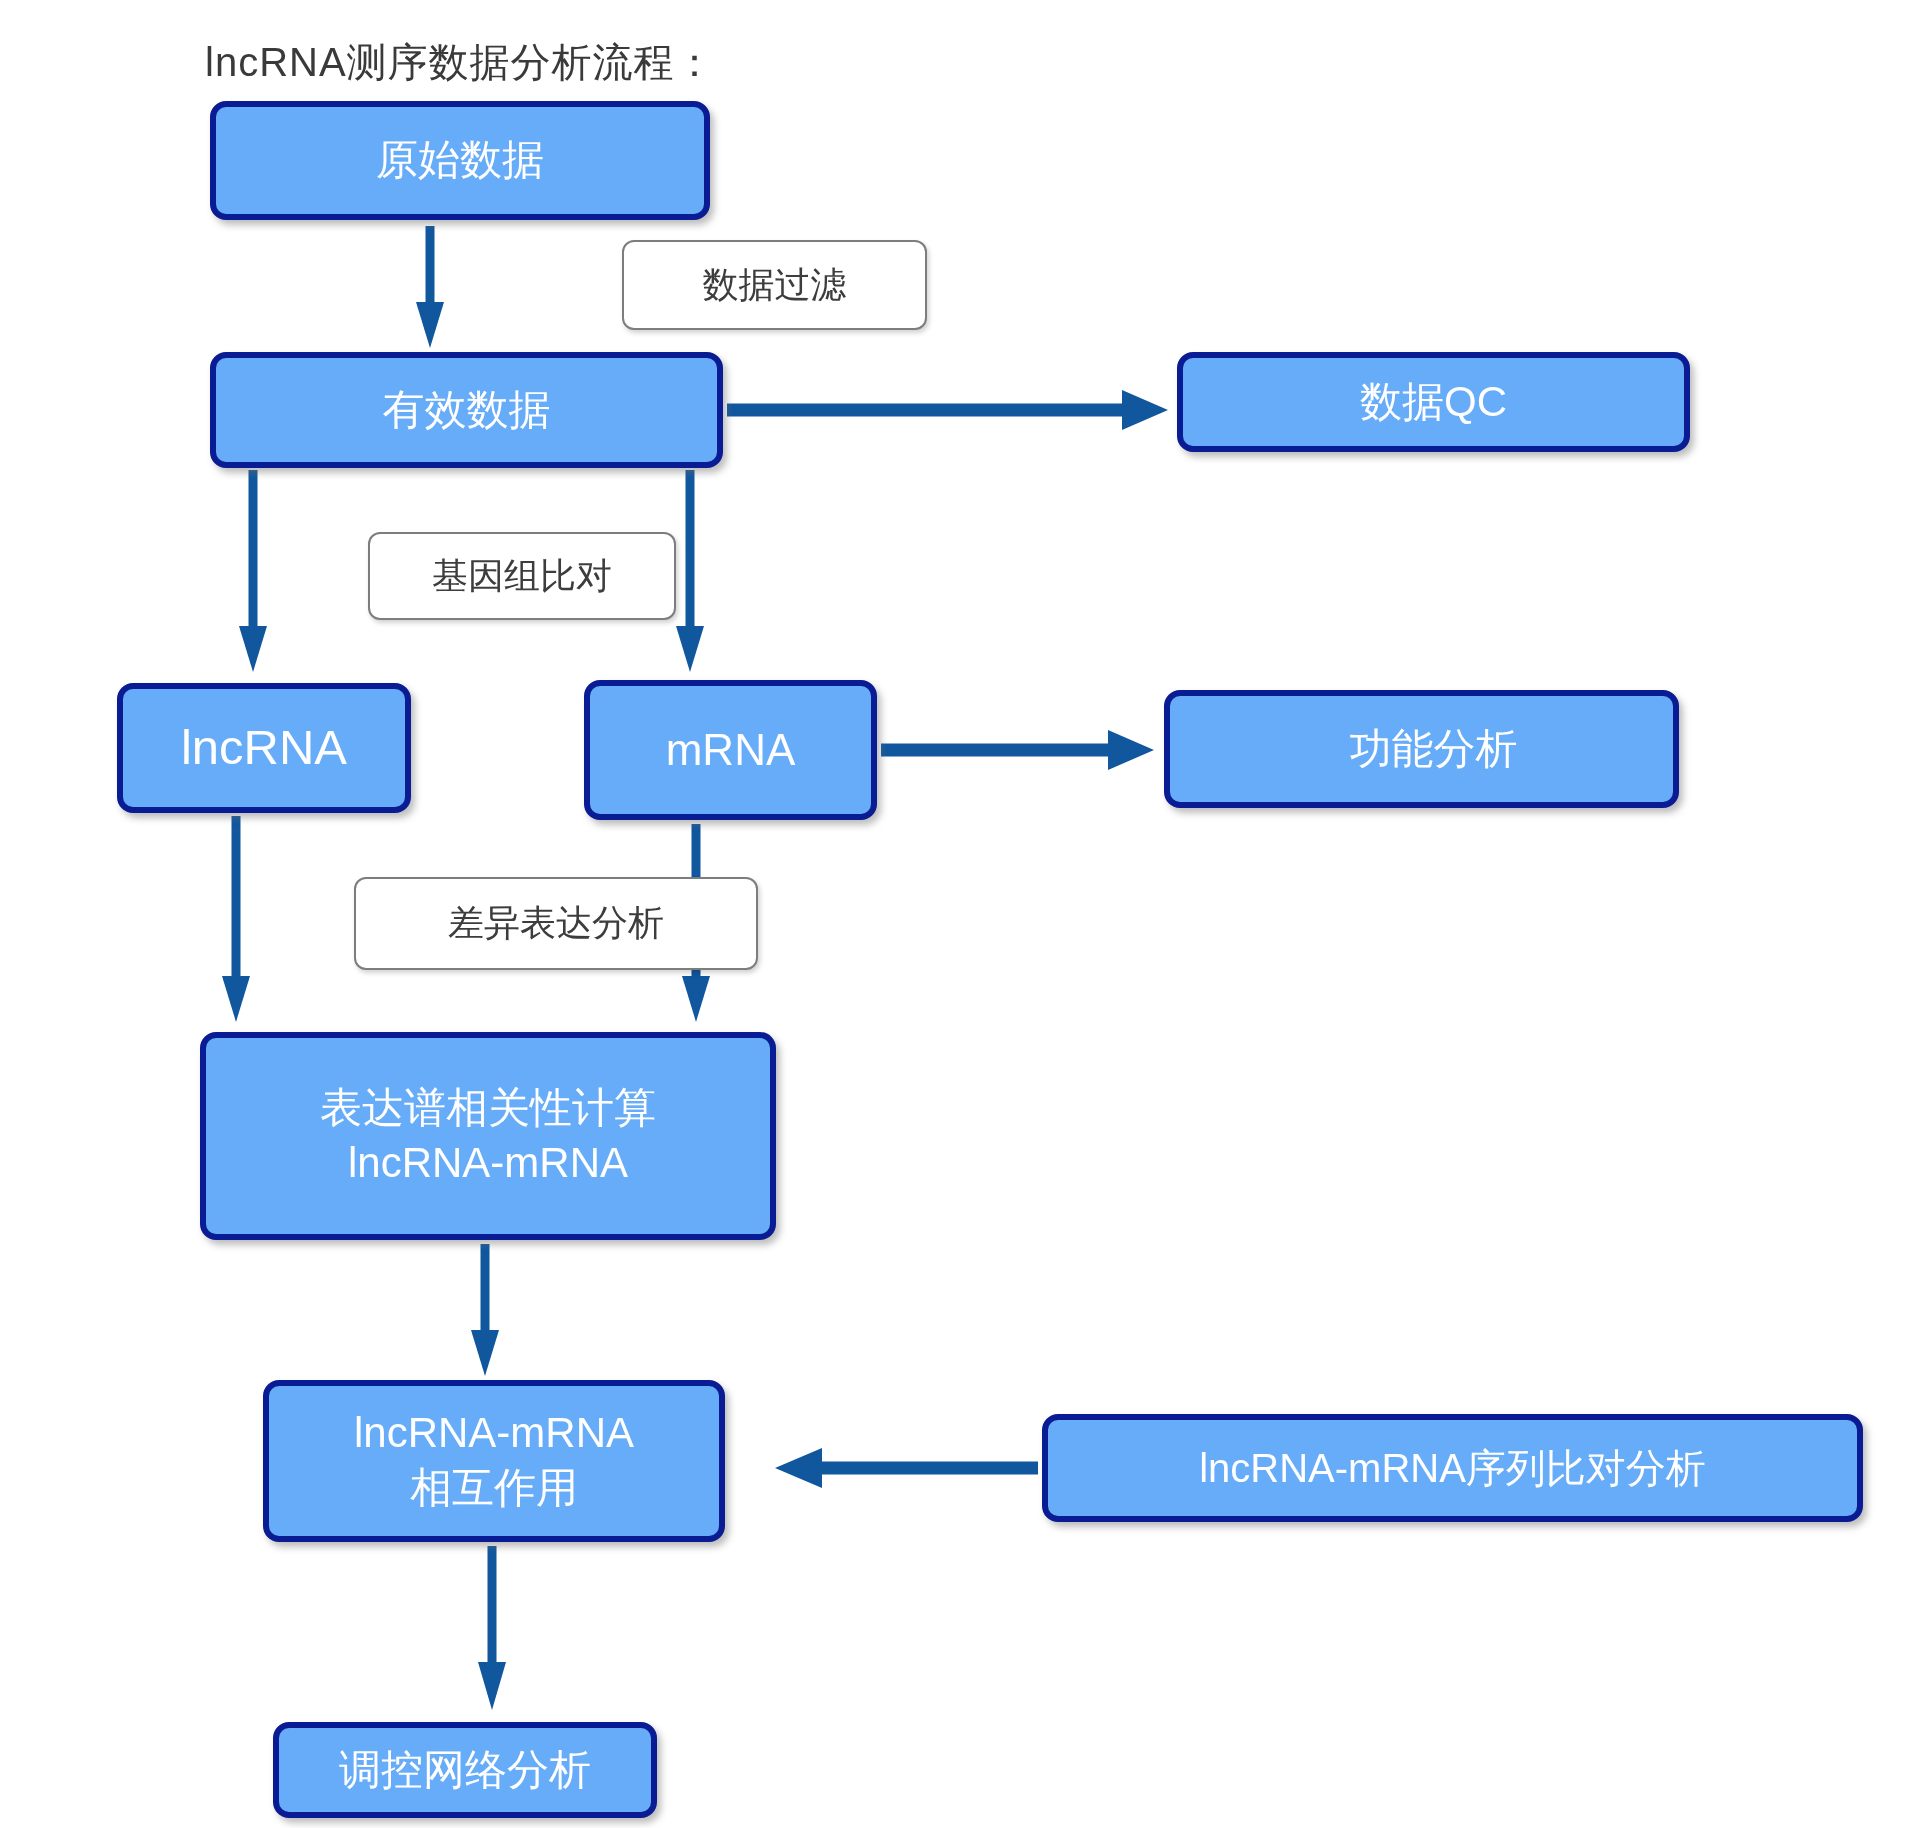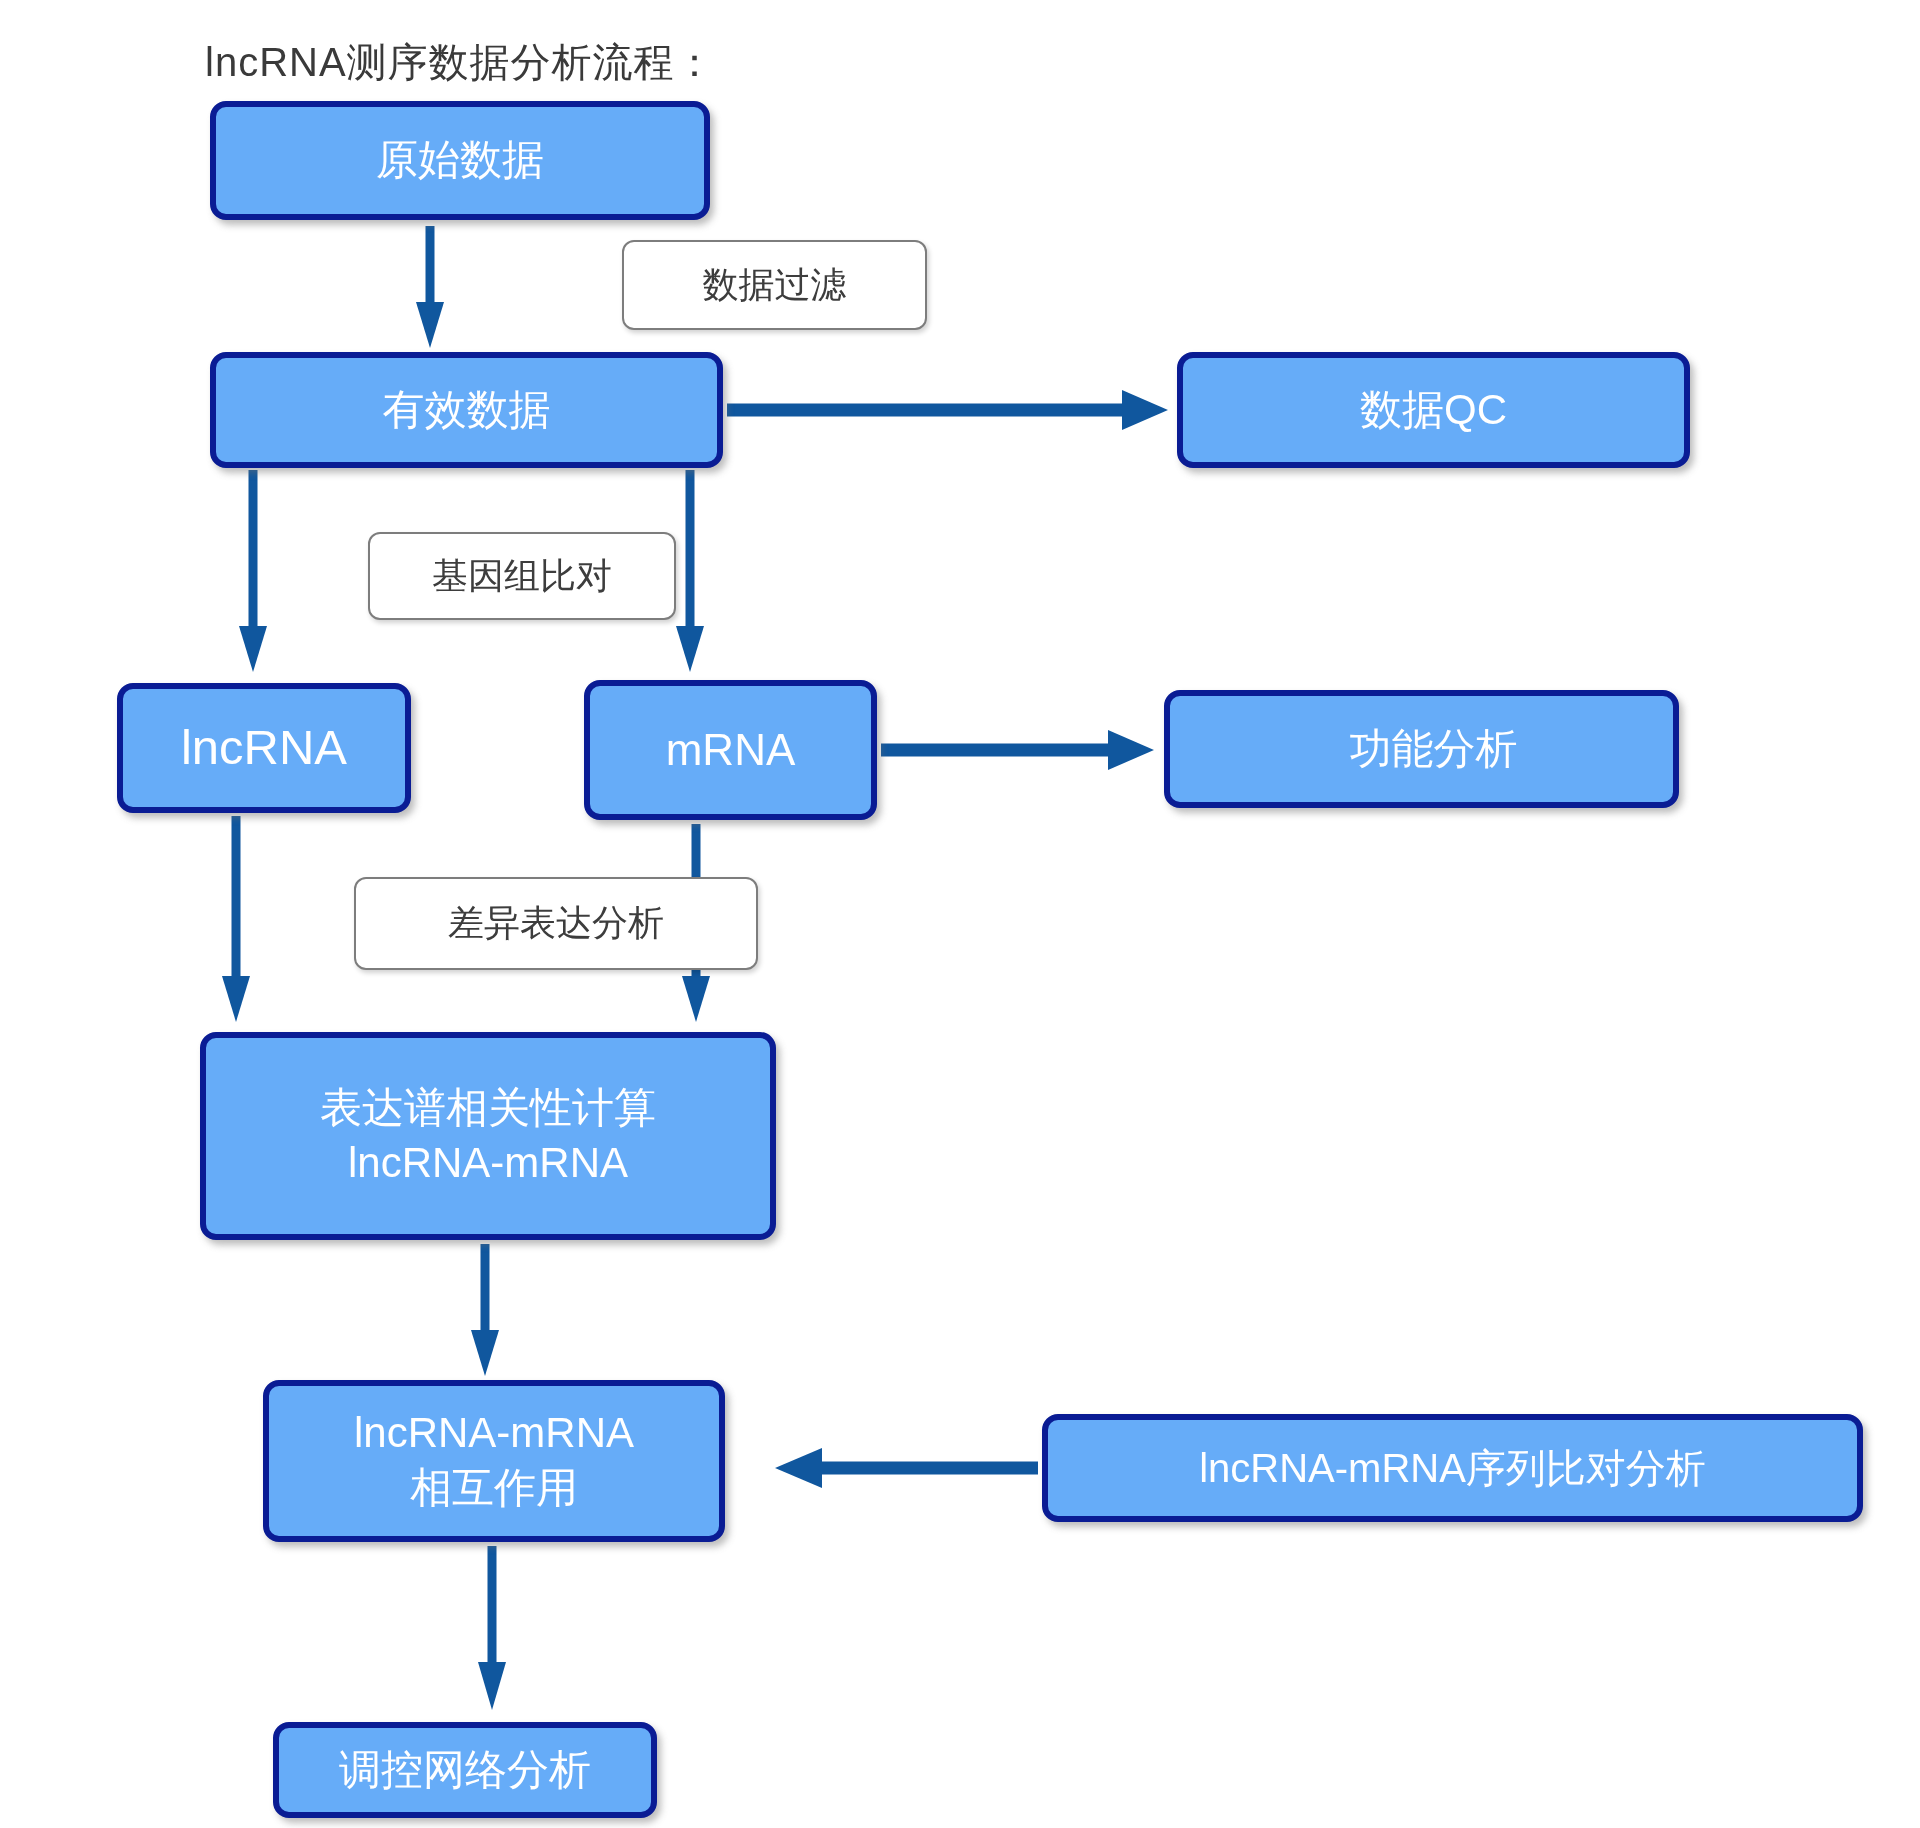--- a/index.html
+++ b/index.html
@@ -49,21 +49,21 @@
     color:var(--label-text);
     font-size:36px;
     display:flex;align-items:center;justify-content:center;
     text-align:center;
     box-shadow:2px 3px 5px rgba(0,0,0,0.18);
     margin-left:44px;
   }
   
   #n-raw        {left:210px;  top:101px;  width:500px; height:119px;}
   #n-valid      {left:210px;  top:352px;  width:513px; height:116px;}
-  #n-qc         {left:1177px; top:352px;  width:513px; height:116px;}
+  #n-qc         {left:1177px; top:352px;  width:513px; height:100px;}
   #n-lncrna     {left:117px;  top:683px;  width:294px; height:130px; font-size:49px;}
   #n-mrna       {left:584px;  top:680px;  width:293px; height:140px; font-size:44px;}
   #n-func       {left:1164px; top:690px;  width:515px; height:118px;padding-left:24px;}
   #n-expr       {left:200px;  top:1032px; width:576px; height:208px;}
   #n-inter      {left:263px;  top:1380px; width:462px; height:162px;}
   #n-seqalign   {left:1042px; top:1414px; width:821px; height:108px; font-size:40px;}
   #n-network    {left:273px;  top:1722px; width:384px; height:96px;}
   
   #l-filter     {left:578px;  top:240px;  width:305px; height:90px;}
   #l-genome     {left:324px;  top:532px;  width:308px; height:88px;}

